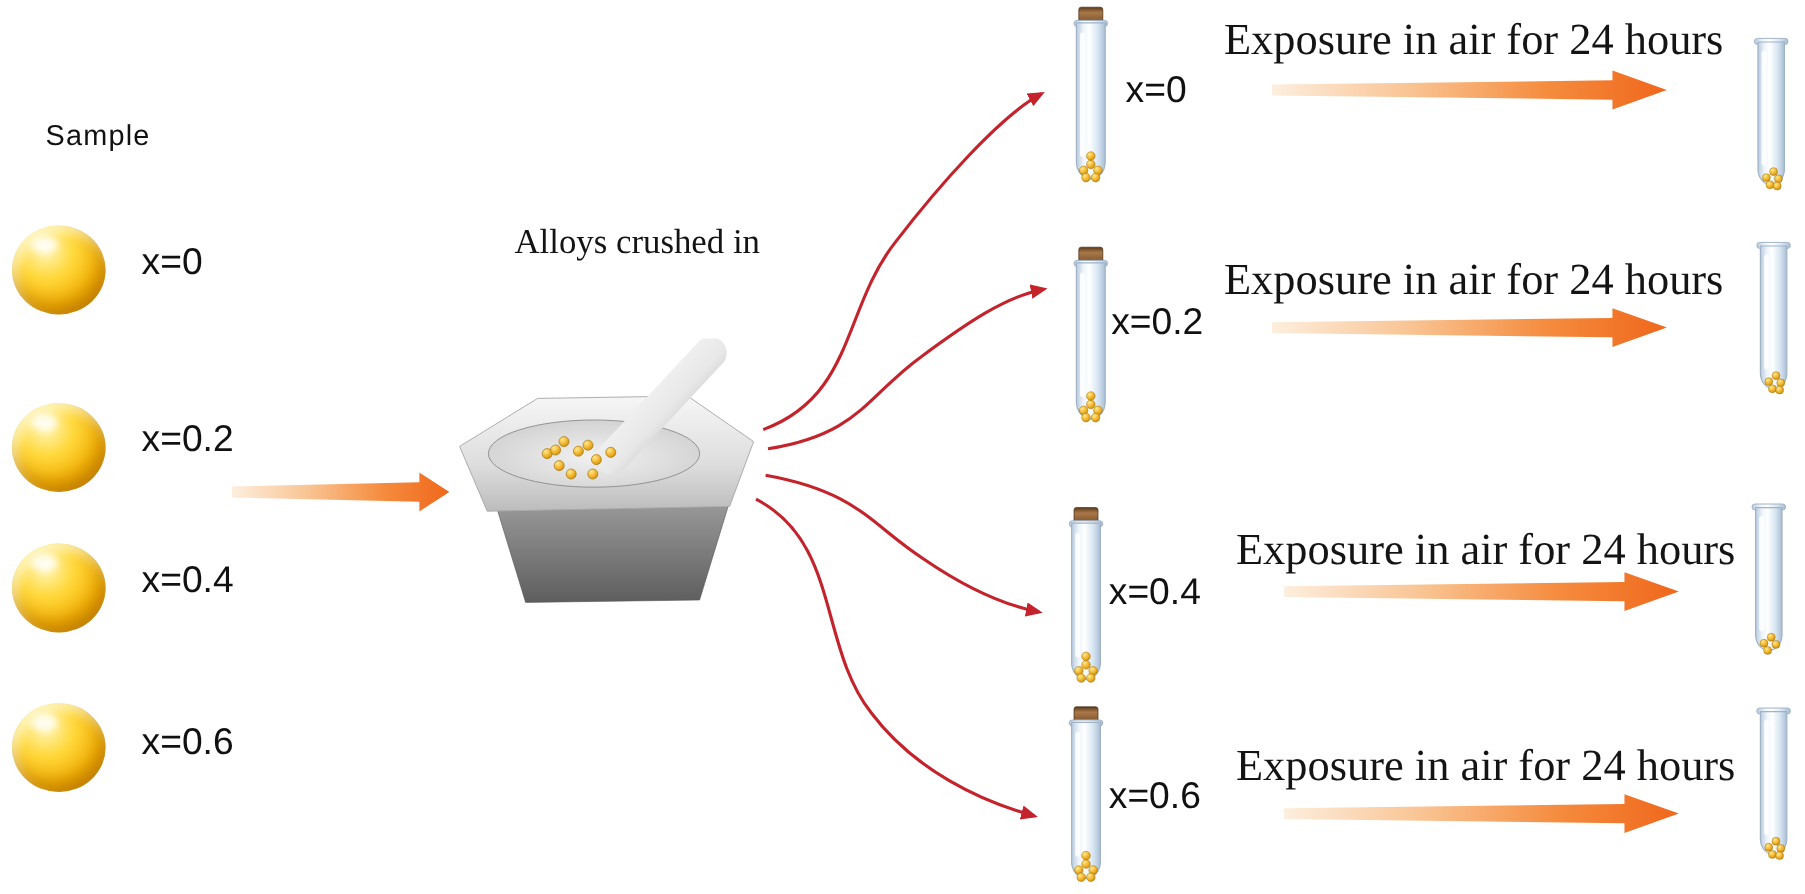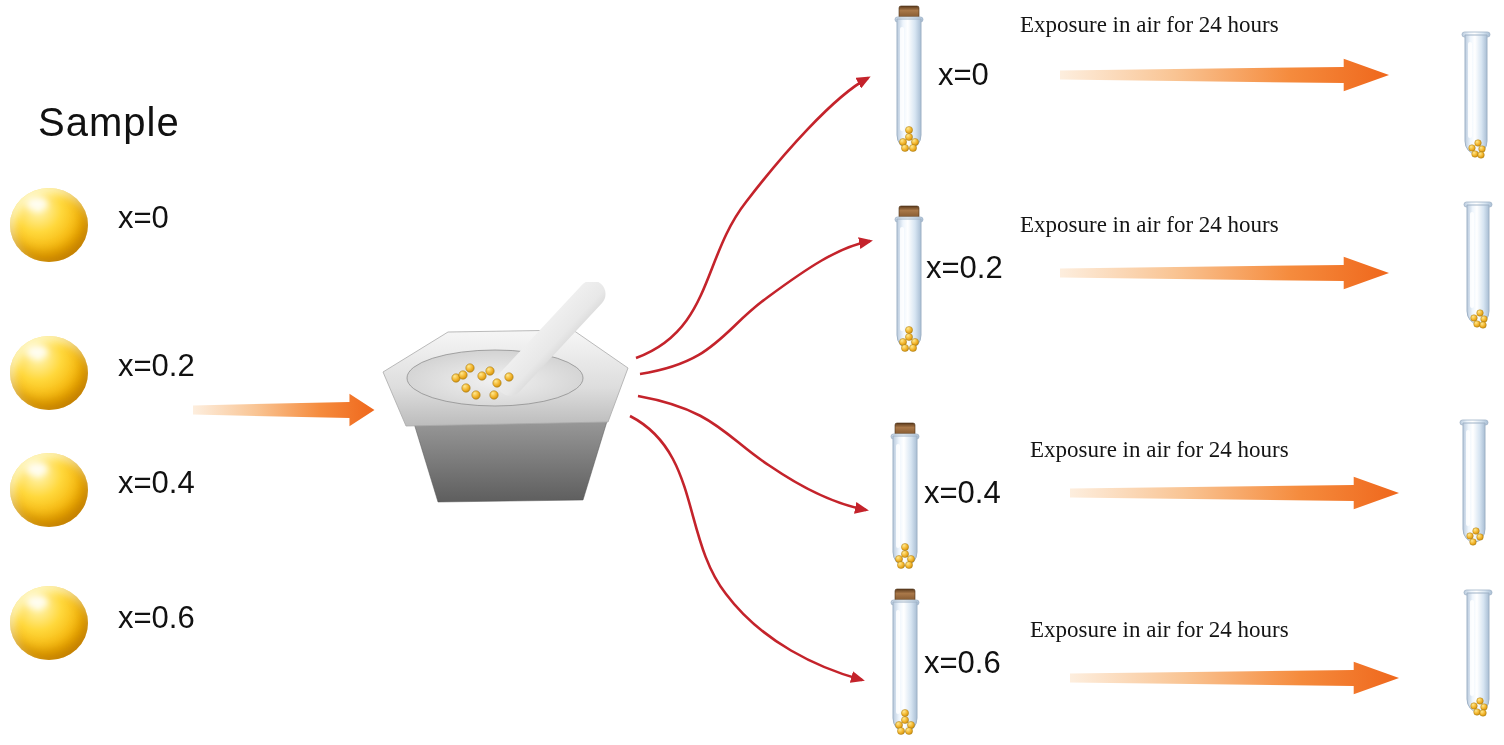--- a/index.html
+++ b/index.html
@@ -1,29 +1,29 @@
 <!DOCTYPE html>
 <html><head>
 <meta charset="utf-8">
 <style>
   html,body{margin:0;padding:0;background:#ffffff;}
   .canvas{
     position:relative;width:1504px;height:745px;background:#ffffff;
     font-family:"Liberation Sans",sans-serif;color:#1a1a1a;overflow:hidden;
   }
   .abs{position:absolute;}
-  .sample-title{font-size:40px;letter-spacing:1px;color:#111;}
+  .sample-title{font-size:24px;letter-spacing:1px;color:#111;}
   .sample-label{font-size:31px;color:#111;}
   .tube-label{font-size:31px;color:#111;}
   .serif-caption{
     font-family:"Liberation Serif",serif;font-size:29px;color:#141414;
     text-align:center;line-height:1.15;
   }
   .exposure-text{
-    font-family:"Liberation Serif",serif;font-size:23px;color:#141414;
+    font-family:"Liberation Serif",serif;font-size:37px;color:#141414;
     width:400px;text-align:left;white-space:nowrap;
   }
   .sphere{
     position:absolute;width:78px;height:74px;border-radius:50%;
     background:radial-gradient(circle at 36% 28%, #fff6b8 0%, #ffd83c 32%, #f3ae00 66%, #d88d00 86%, #bd7a00 100%);
     box-shadow:inset -5px -9px 12px rgba(150,90,0,.40), inset 4px 6px 9px rgba(255,255,225,.75);
   }
   .sphere::after{
     content:"";position:absolute;left:16px;top:9px;width:22px;height:14px;border-radius:50%;
     background:rgba(255,255,255,.85);filter:blur(3px);
@@ -98,20 +98,21 @@
   <div class="abs sample-label" style="left:118px;top:465px">x=0.4</div>
 
   <div class="sphere" style="left:10px;top:586px"></div>
   <div class="abs sample-label" style="left:118px;top:600px">x=0.6</div>
 
   <svg class="abs" style="left:193px;top:392px" width="182" height="36" viewBox="0 0 335 40" preserveAspectRatio="none">
     <path d="M0,15 L288,11 L288,2 L334,20 L288,38 L288,29 L0,25 Z" fill="url(#orangeArrowGrad)"></path>
   </svg>
 
   <div class="abs serif-caption" style="left:400px;top:186px;width:262px">
+    <div>Alloys crushed in</div>
   </div>
 
   <svg class="abs" style="left:378px;top:282px" width="265" height="225" viewBox="0 0 265 225">
     <polygon points="35,138 230,136 205,218 60,220" fill="url(#mortarBaseGrad)" stroke="#555" stroke-width="0.5"></polygon>
     <polygon points="5,90 70,50 195,48 250,86 230,140 28,144" fill="url(#mortarBodyGrad)" stroke="#a9a9a9" stroke-width="0.8"></polygon>
     <ellipse cx="117" cy="96" rx="88" ry="28" fill="url(#bowlGrad)" stroke="#8f8f8f" stroke-width="0.8"></ellipse>
     <line x1="132" y1="100" x2="214" y2="12" stroke="url(#pestleGrad)" stroke-width="27" stroke-linecap="round"></line>
     <g stroke="#9a6d00" stroke-width="0.5">
       <circle cx="78" cy="96" r="4.2" fill="url(#goldGrad)"></circle>
       <circle cx="92" cy="86" r="4.2" fill="url(#goldGrad)"></circle>

